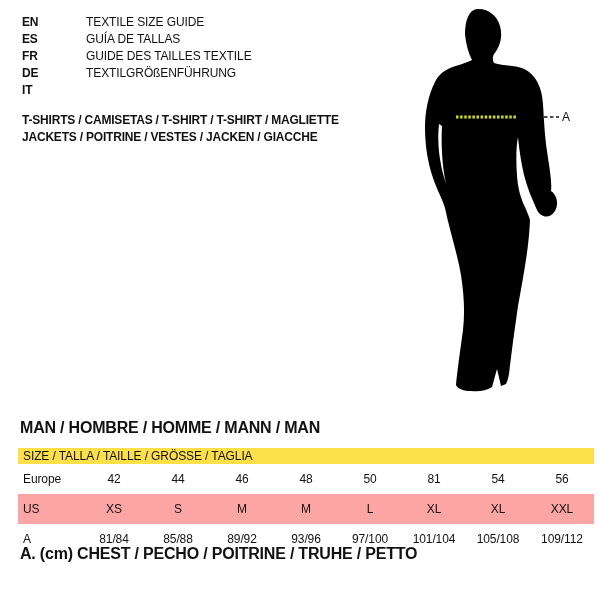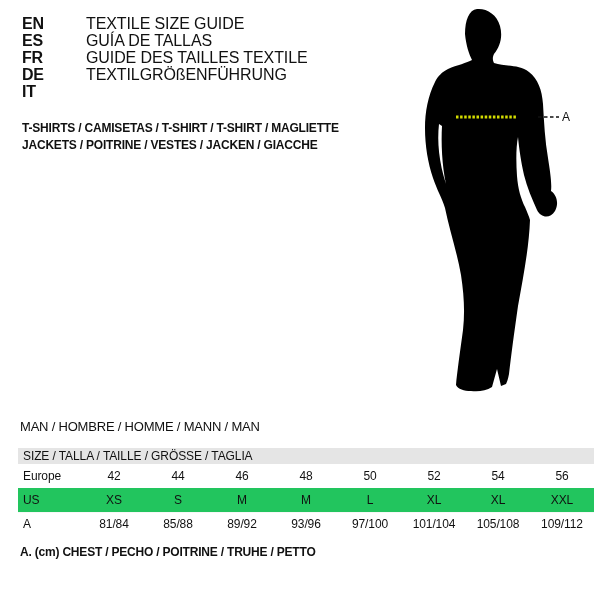--- a/index.html
+++ b/index.html
@@ -8,67 +8,67 @@
     position:relative;
     background:#ffffff;
     font-family:"Liberation Sans", sans-serif;
     color:#111111;
     letter-spacing:-0.1px;
     overflow:hidden;
   }
 
   
   .lang-block { position:absolute; left:22px; top:15px; }
-  .lang-row { display:flex; height:17px; font-size:16px; }
+  .lang-row { display:flex; height:17px; font-size:12px; }
   .lang-code { width:37px; font-weight:700; letter-spacing:-0.2px; }
   .lang-label { font-weight:400; white-space:nowrap;margin-left:27px; }
 
   
   .category-block {
-    position:absolute; left:22px; top:120px;
+    position:absolute; left:22px; top:112px;
     font-size:12px; font-weight:700; line-height:17px;
     letter-spacing:-0.2px; white-space:nowrap;
   }
 
   
   .figure-wrap { position:absolute; left:380px; top:0; width:220px; height:412px; }
   .figure-wrap svg { position:absolute; left:0; top:0; }
   .measure-label {
     position:absolute; left:182px; top:110px;
     font-size:12px; font-weight:400; color:#111;
   }
 
   
   .section-title {
     position:absolute; left:20px; top:419px;
-    font-size:13px; font-weight:400; letter-spacing:-0.2px; white-space:nowrap;
+    font-size:16px; font-weight:700; letter-spacing:-0.2px; white-space:nowrap;
   }
 
   
   table.size-table {
     position:absolute; left:18px; top:448px; width:576px;
     border-collapse:collapse; table-layout:fixed;
     font-size:12px; font-weight:400;
   }
   table.size-table col.c-label { width:64px; }
   table.size-table th {
-    background:#e5e5e5; height:16px; text-align:left;
+    background:#fde047; height:16px; text-align:left;
     font-weight:400; padding:0 0 0 5px; white-space:nowrap;
   }
   table.size-table td {
-    height:24px; text-align:center; vertical-align:middle; padding:0;
+    height:30px; text-align:center; vertical-align:middle; padding:0;
   }
   table.size-table td.lbl { text-align:left; padding-left:5px; }
-  table.size-table tr.stripe td { background:#22c55e; }
+  table.size-table tr.stripe td { background:#fca5a5; }
   table.size-table tr.stripe-first td { border-bottom:1px solid #f7f7f7; }
 
   
   .footnote {
     position:absolute; left:20px; top:545px;
-    font-size:12px; font-weight:700; letter-spacing:-0.2px; white-space:nowrap;
+    font-size:16px; font-weight:700; letter-spacing:-0.2px; white-space:nowrap;
   }
 </style>
 </head>
 <body>
 
 <div class="lang-block">
   <div class="lang-row">
     <span class="lang-code">EN</span>
     <span class="lang-label">TEXTILE SIZE GUIDE</span>
   </div>
@@ -150,21 +150,21 @@
     </tr>
   </thead>
   <tbody>
     <tr>
       <td class="lbl">Europe</td>
       <td>42</td>
       <td>44</td>
       <td>46</td>
       <td>48</td>
       <td>50</td>
-      <td>52</td>
+      <td>81</td>
       <td>54</td>
       <td>56</td>
     </tr>
     <tr class="stripe stripe-first">
       <td class="lbl">US</td>
       <td>XS</td>
       <td>S</td>
       <td>M</td>
       <td>M</td>
       <td>L</td>

